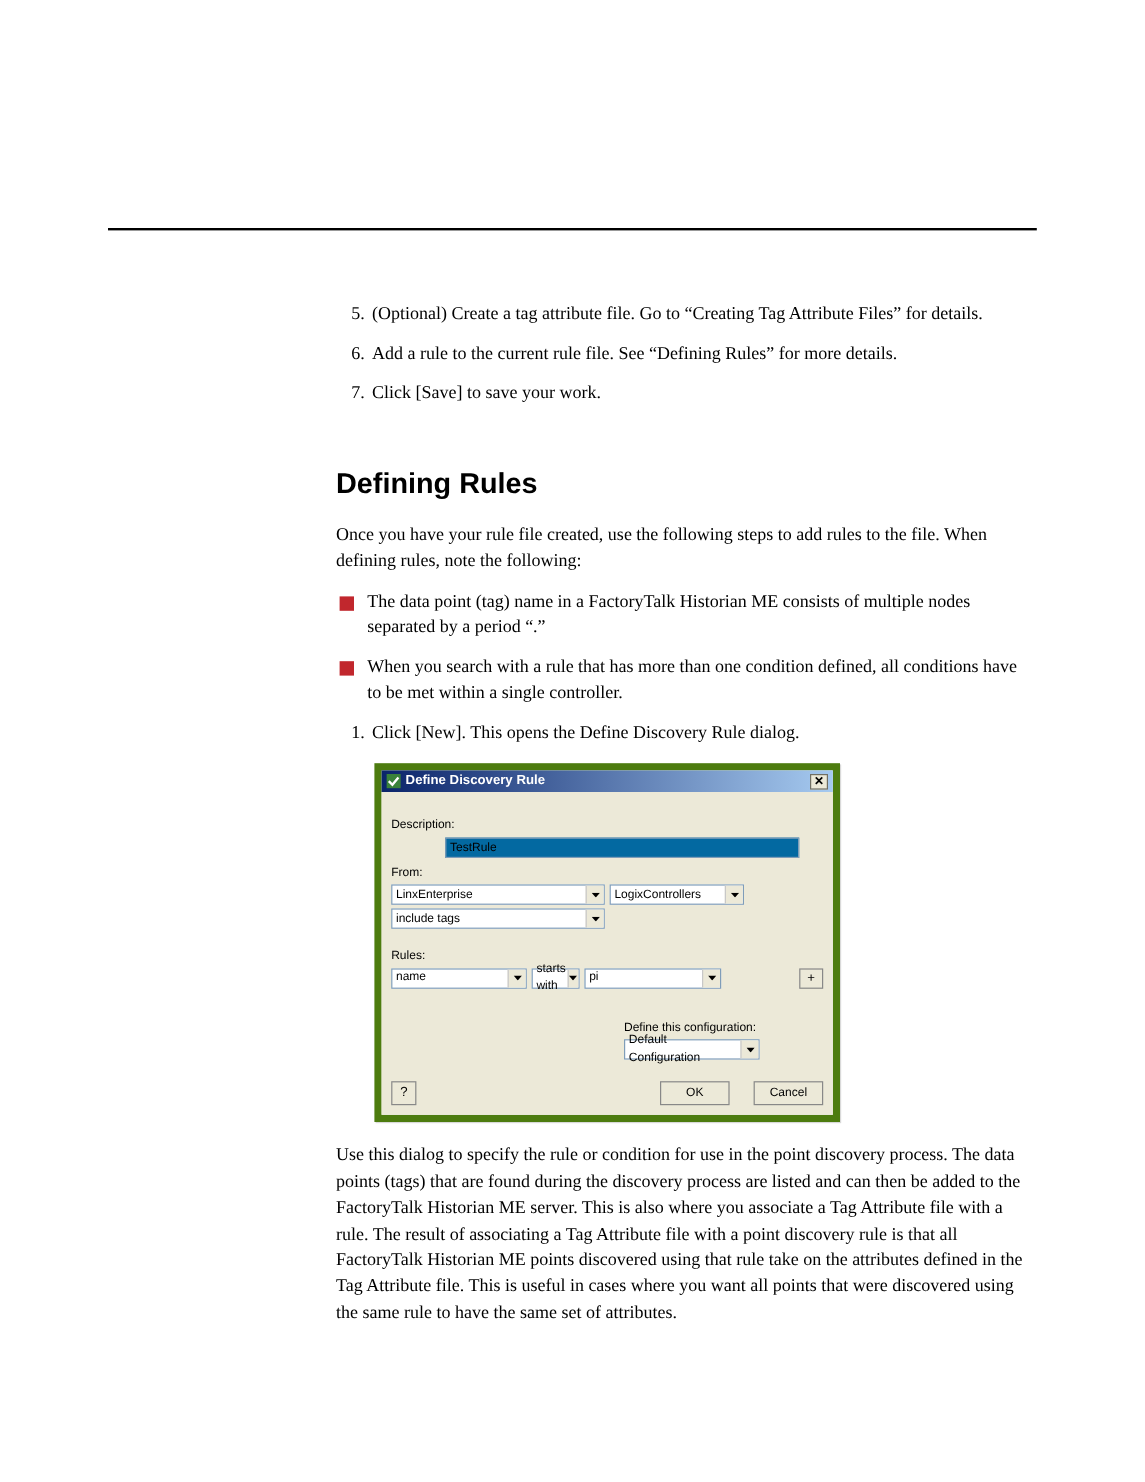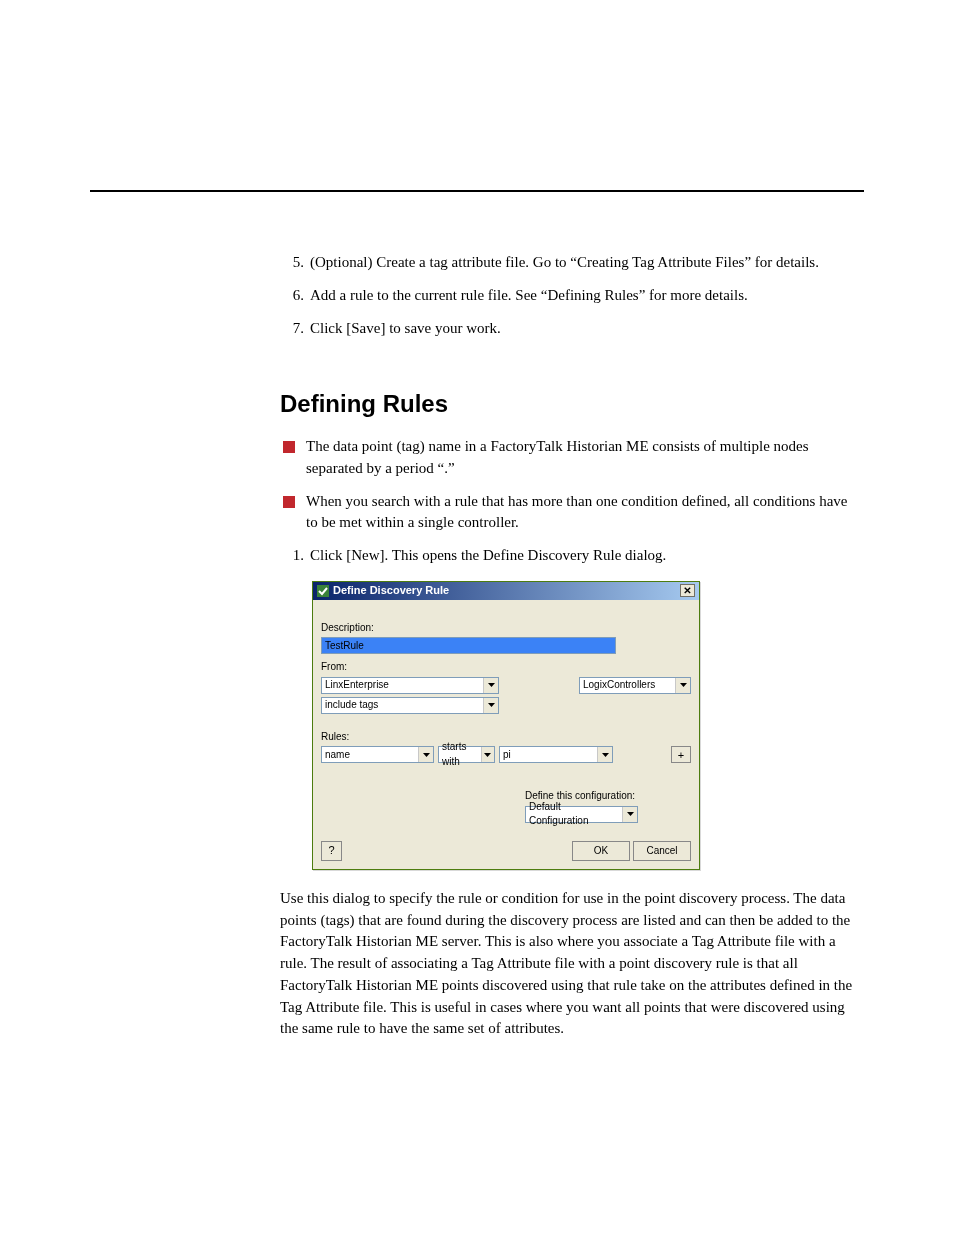--- a/index.html
+++ b/index.html
@@ -59,21 +59,21 @@
     flex: 1;
   }
 
   
   .dialog {
     width: 388px;
     margin: 14px 0 18px 32px;
     font-family: Tahoma, Arial, sans-serif;
     font-size: 10px;
     color: #000;
-    border: 1px solid #4d7c0f;
+    border: 6px solid #4d7c0f;
     box-shadow: 1px 1px 0 rgba(0,0,0,.15);
   }
   .dlg-title {
     height: 18px;
     background: linear-gradient(90deg,#0a246a 0%,#a6caf0 100%);
     color: #fff;
     display: flex;
     align-items: center;
     padding: 0 4px 0 4px;
     font-size: 11px;
@@ -99,27 +99,28 @@
   .dlg-body {
     background: #ece9d8;
     padding: 5px 8px 8px 8px;
   }
   .lbl {
     display: block;
     margin: 16px 0 2px 0;
   }
   .txt {
     border: 1px solid #7f9db9;
-    background: #3b82f6;
+    background: #0369a1;
     height: 17px;
     padding: 0 3px;
     font: inherit;
     width: 100%;
-  }
-  .row { display:flex; gap:4px; align-items:center; margin-bottom:3px;justify-content:space-between; }
+    margin-left: 45px;
+  }
+  .row { display:flex; gap:4px; align-items:center; margin-bottom:3px; }
   .drop {
     border: 1px solid #7f9db9;
     background: #fff;
     height: 17px;
     display: flex;
     align-items: center;
     padding: 0 0 0 3px;
     font: inherit;
     position: relative;
   }
@@ -163,21 +164,21 @@
   }
   .footer-spacer { flex:1; }
   .btn {
     height: 20px;
     min-width: 58px;
     border: 1px solid #888;
     background: #ece9d8;
     font: inherit;
     font-size: 10px;
     padding: 0 0;
-    margin-left: 3px;
+    margin-left: 20px;
   }
 
   .after-para {
     margin-top: 18px;
   }
 </style>
 </head>
 <body>
 
 <div class="hr"></div>
@@ -192,20 +193,21 @@
     <div class="ol-num">6.</div>
     <div class="ol-body">Add a rule to the current rule file. See “Defining Rules” for more details.</div>
   </div>
   <div class="ol-item">
     <div class="ol-num">7.</div>
     <div class="ol-body">Click [Save] to save your work.</div>
   </div>
 
   <div class="section-heading">Defining Rules</div>
 
+  <div class="para">Once you have your rule file created, use the following steps to add rules to the file. When defining rules, note the following:</div>
 
   <div class="ul-item">
     <div class="ul-bullet"></div>
     <div class="ul-body">The data point (tag) name in a FactoryTalk Historian ME consists of multiple nodes separated by a period “.”</div>
   </div>
   <div class="ul-item">
     <div class="ul-bullet"></div>
     <div class="ul-body">When you search with a rule that has more than one condition defined, all conditions have to be met within a single controller.</div>
   </div>
 
@@ -264,21 +266,21 @@
       <span class="lbl">Rules:</span>
       <div class="row">
         <div class="drop" style="width:113px">
           <span>name</span>
           <span class="arrow">
               <svg width="7" height="4">
                 <path d="M0 0 L7 0 L3.5 4 Z" fill="#000"></path>
               </svg>
             </span>
         </div>
-        <div class="drop" style="width:57px">
+        <div class="drop" style="width:40px">
           <span>starts with</span>
           <span class="arrow">
               <svg width="7" height="4">
                 <path d="M0 0 L7 0 L3.5 4 Z" fill="#000"></path>
               </svg>
             </span>
         </div>
         <div class="drop" style="width:114px">
           <span>pi</span>
           <span class="arrow">

